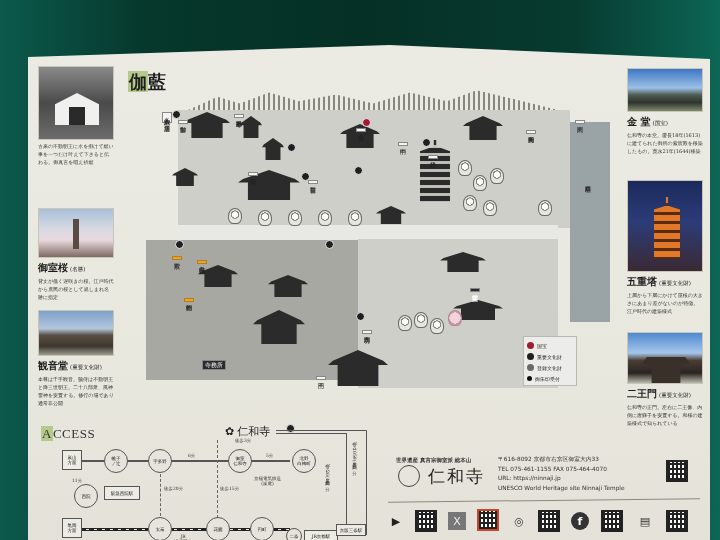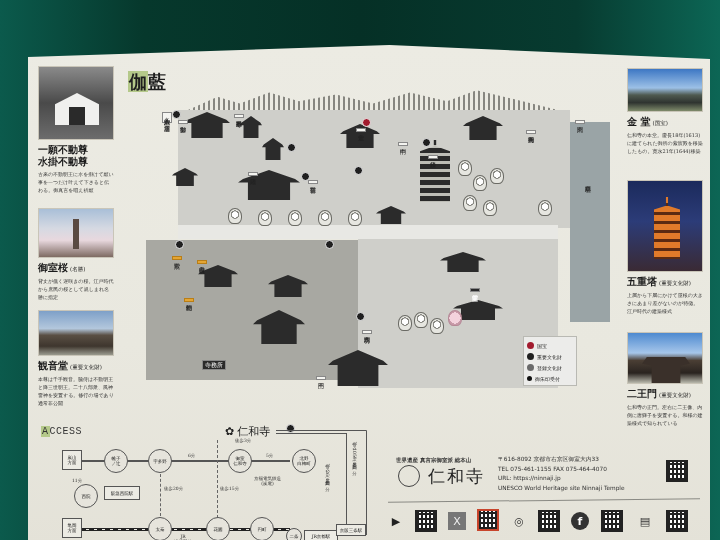--- a/index.html
+++ b/index.html
@@ -51,21 +51,21 @@
   .num { position: absolute; width: 9px; height: 9px; border-radius: 50%; background: #1f1f1f; border: 1px solid #eaeaea; }
   .num.red { background: #a21b2e; }
   .label-v { position: absolute; writing-mode: vertical-rl; font-size: 6px; color: #222; background: #f4f4f0; border: 1px solid #888; padding: 1px 0; line-height: 8px; }
   .label-v.orange { background: #e4a534; border-color: #b97e16; }
   .label-v.dark { background: #2a2a2a; color:#fff; }
   .legend { position: absolute; left: 405px; top: 276px; width: 54px; height: 50px; background: #ececea; border: 1px solid #b9b9b3; padding: 3px; }
   .legend .row { display: flex; align-items: center; gap: 3px; height: 11px; font-size: 5px; color: #222; }
   .legend .dot { width: 7px; height: 7px; border-radius: 50%; }
 
   
-  .access-label { position: absolute; left: 41px; top: 426px; font-family: Liberation Mono, monospace; font-size: 10px; color: #333; letter-spacing: .5px; }
+  .access-label { position: absolute; left: 41px; top: 426px; font-family: Liberation Serif, serif; font-size: 13px; color: #333; letter-spacing: .5px; }
   .access-label .hl { background: #b5c98a; padding: 0 1px; }
   .access { position: absolute; left: 60px; top: 420px; width: 320px; height: 120px; }
   .st { position: absolute; width: 24px; height: 24px; border-radius: 50%; border: 1px solid #555; background: #e6e4dc; font-size: 4.5px; text-align: center; display:flex; align-items:center; justify-content:center; color:#222; line-height: 5px; }
   .box { position: absolute; border: 1px solid #555; background: #ecebe4; font-size: 4.5px; color:#222; display:flex; align-items:center; justify-content:center; text-align:center; line-height:5px; }
   .line { position: absolute; background: #555; }
   .rail { position: absolute; height: 3px; background: repeating-linear-gradient(90deg,#222 0 5px,#ecebe4 5px 8px); border: 1px solid #222; }
   .dash-v { position: absolute; width: 0; border-left: 1px dashed #666; }
   .tlabel { position: absolute; font-size: 4.5px; color:#333; white-space: nowrap; }
   .ninnaji-small { position: absolute; left: 165px; top: 4px; font-size: 11px; color: #222; display:flex; align-items:center; gap:3px; }
 
@@ -82,22 +82,20 @@
   .divider { position: absolute; left: 388px; top: 500px; width: 312px; height: 1px; background: #8a8a84; transform: rotate(-0.6deg); }
   .social { position: absolute; top: 512px; width: 18px; height: 18px; font-family: "DejaVu Sans", sans-serif; display:flex; align-items:center; justify-content:center; font-size: 11px; color:#333; }
 </style>
 </head>
 <body>
 
 <div class="paper"></div>
 
 <div class="card" style="left:38px; top:66px;">
   <div class="photo fudo"></div>
-  <div class="title" style="white-space:pre-line;">一願不動尊
-水掛不動尊</div>
   <div class="desc">古来の不動明王に水を掛けて願い事を一つだけ叶えて下さると伝わる。御真言を唱え祈願</div>
 </div>
 <div class="card" style="left:38px; top:208px;">
   <div class="photo sakura" style="height:50px;"></div>
   <div class="title"><span>御室桜</span><small>(名勝)</small></div>
   <div class="desc">背丈が低く遅咲きの桜。江戸時代から庶民の桜として親しまれ名勝に指定</div>
 </div>
 <div class="card" style="left:38px; top:310px;">
   <div class="photo kannon" style="height:46px;"></div>
   <div class="title"><span>観音堂</span><small>(重要文化財)</small></div>

